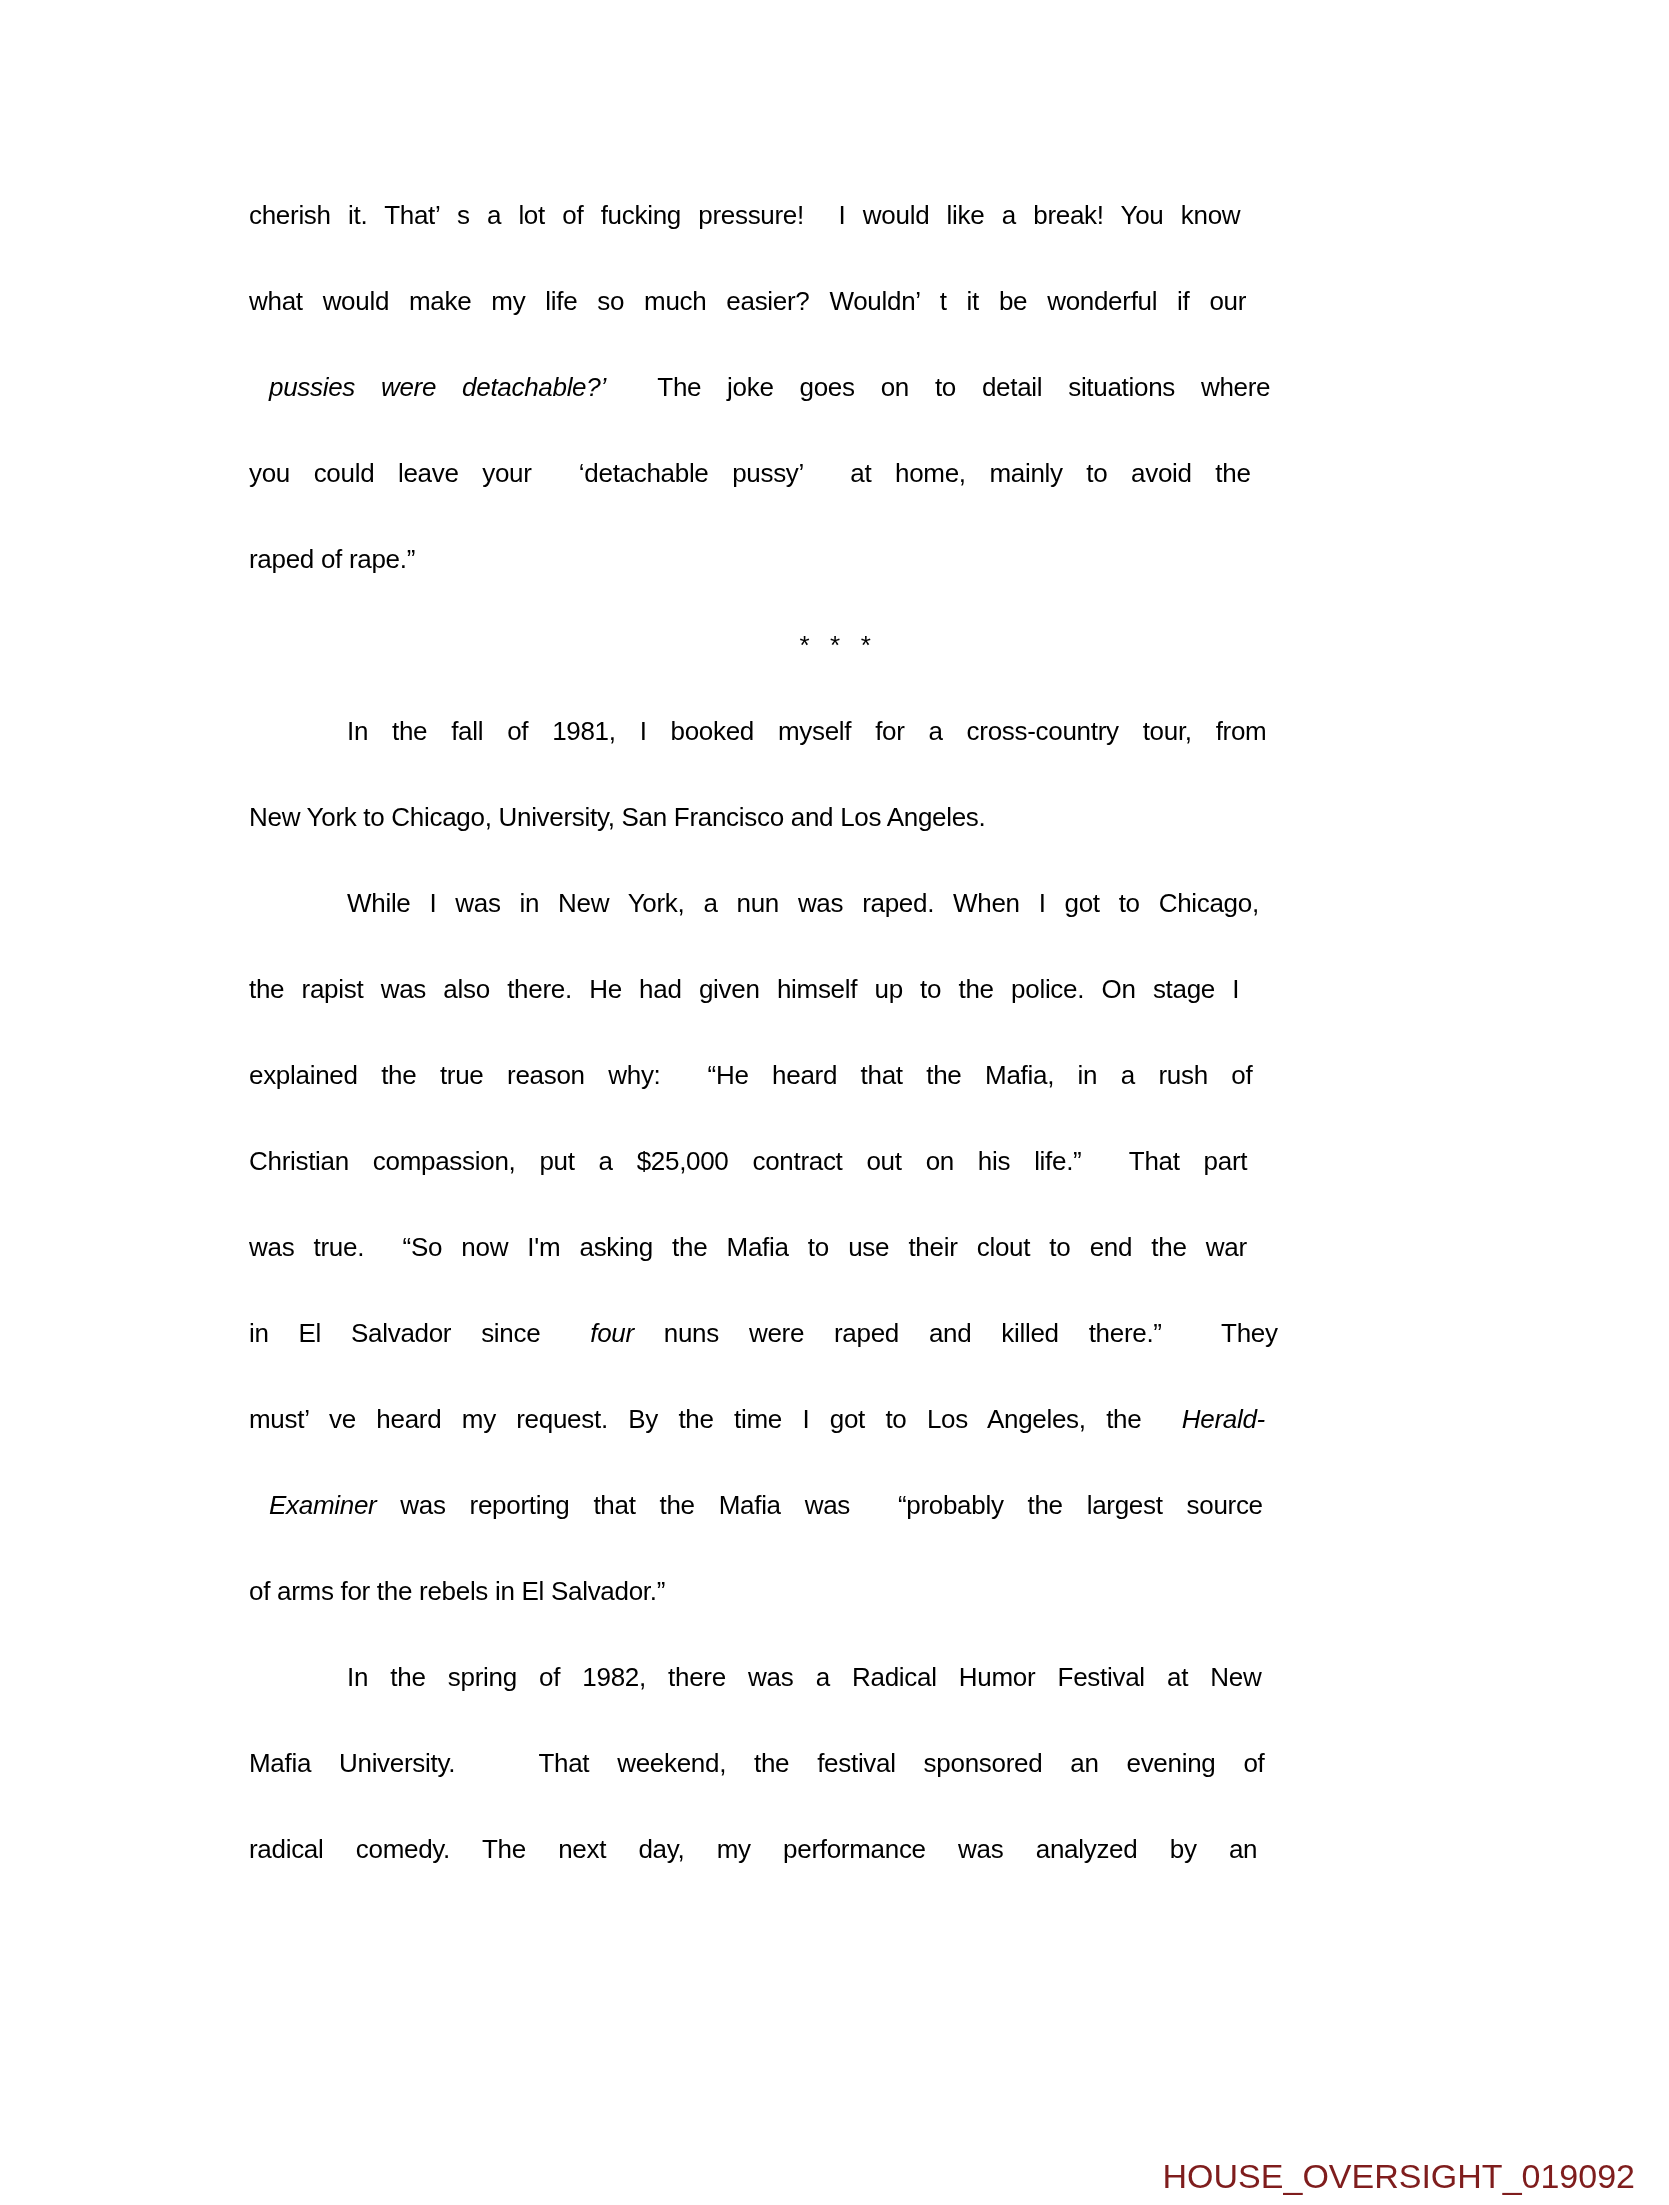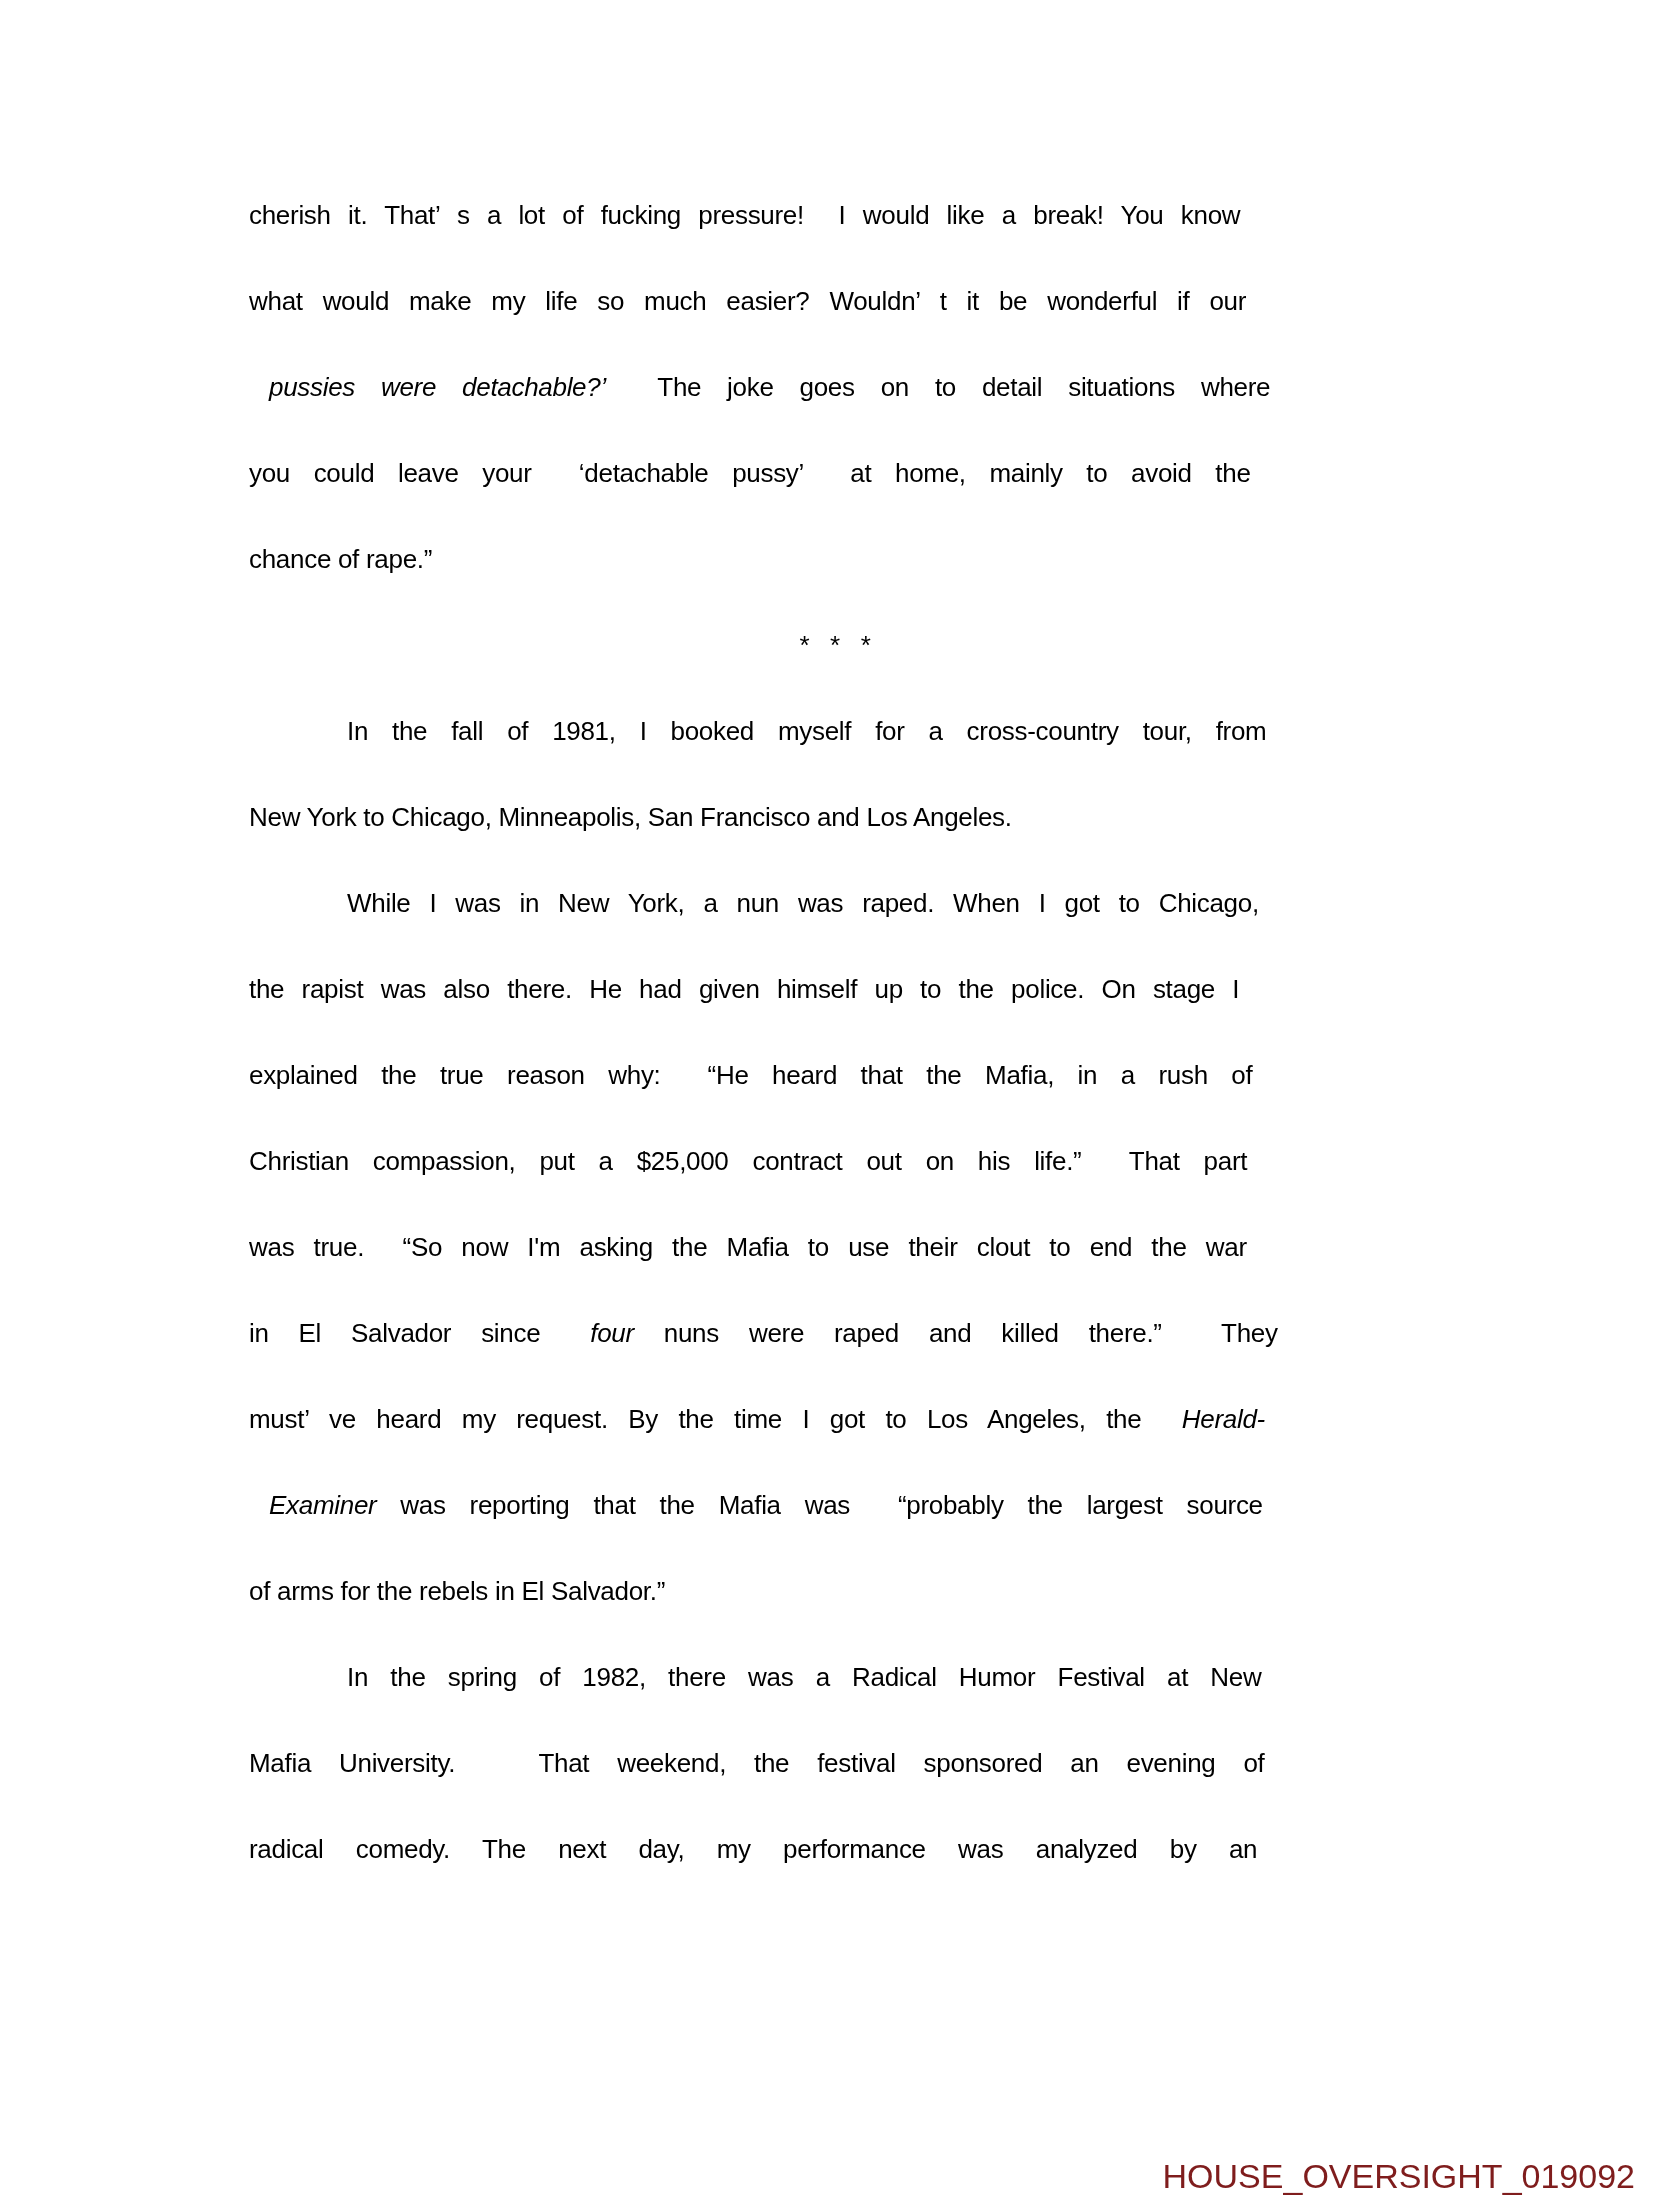--- a/index.html
+++ b/index.html
@@ -43,28 +43,28 @@
 </head>
 <body>
 
 <div class="page">
   <main class="text-block" id="document-body">
       <div class="paragraph">
         <div class="line justify" style="word-spacing: 10.4px;"><span class="runs"><span class="run">cherish it. That’ s a lot of fucking pressure!  I would like a break! You know</span></span></div>
         <div class="line justify" style="word-spacing: 13px;"><span class="runs"><span class="run">what would make my life so much easier? Wouldn’ t it be wonderful if our</span></span></div>
         <div class="line justify" style="word-spacing: 19px;"><span class="runs"><span class="run italic">pussies were detachable?’</span><span class="run">  The joke goes on to detail situations where</span></span></div>
         <div class="line justify" style="word-spacing: 16.7px;"><span class="runs"><span class="run">you could leave your  ‘detachable pussy’  at home, mainly to avoid the</span></span></div>
-        <div class="line"><span class="runs"><span class="run">chance of rape.”</span></span></div>
+        <div class="line"><span class="runs"><span class="run">raped of rape.”</span></span></div>
       </div>
       <div class="paragraph">
         <div class="line center"><span class="runs"><span class="run">*   *   *</span></span></div>
       </div>
       <div class="paragraph">
         <div class="line indent justify" style="word-spacing: 17px;"><span class="runs"><span class="run">In the fall of 1981, I booked myself for a cross-country tour, from</span></span></div>
-        <div class="line"><span class="runs"><span class="run">New York to Chicago, Minneapolis, San Francisco and Los Angeles.</span></span></div>
+        <div class="line"><span class="runs"><span class="run">New York to Chicago, University, San Francisco and Los Angeles.</span></span></div>
       </div>
       <div class="paragraph">
         <div class="line indent justify" style="word-spacing: 12px;"><span class="runs"><span class="run">While I was in New York, a nun was raped. When I got to Chicago,</span></span></div>
         <div class="line justify" style="word-spacing: 10.4px;"><span class="runs"><span class="run">the rapist was also there. He had given himself up to the police. On stage I</span></span></div>
         <div class="line justify" style="word-spacing: 16.6px;"><span class="runs"><span class="run">explained the true reason why:  “He heard that the Mafia, in a rush of</span></span></div>
         <div class="line justify" style="word-spacing: 17px;"><span class="runs"><span class="run">Christian compassion, put a $25,000 contract out on his life.”  That part</span></span></div>
         <div class="line justify" style="word-spacing: 12.3px;"><span class="runs"><span class="run">was true.  “So now I'm asking the Mafia to use their clout to end the war</span></span></div>
         <div class="line justify" style="word-spacing: 23px;"><span class="runs"><span class="run">in El Salvador since </span><span class="run italic">four</span><span class="run"> nuns were raped and killed there.”  They</span></span></div>
         <div class="line justify" style="word-spacing: 13.5px;"><span class="runs"><span class="run">must’ ve heard my request. By the time I got to Los Angeles, the </span><span class="run italic">Herald-</span></span></div>
         <div class="line justify" style="word-spacing: 17px;"><span class="runs"><span class="run italic">Examiner</span><span class="run"> was reporting that the Mafia was  “probably the largest source</span></span></div>

